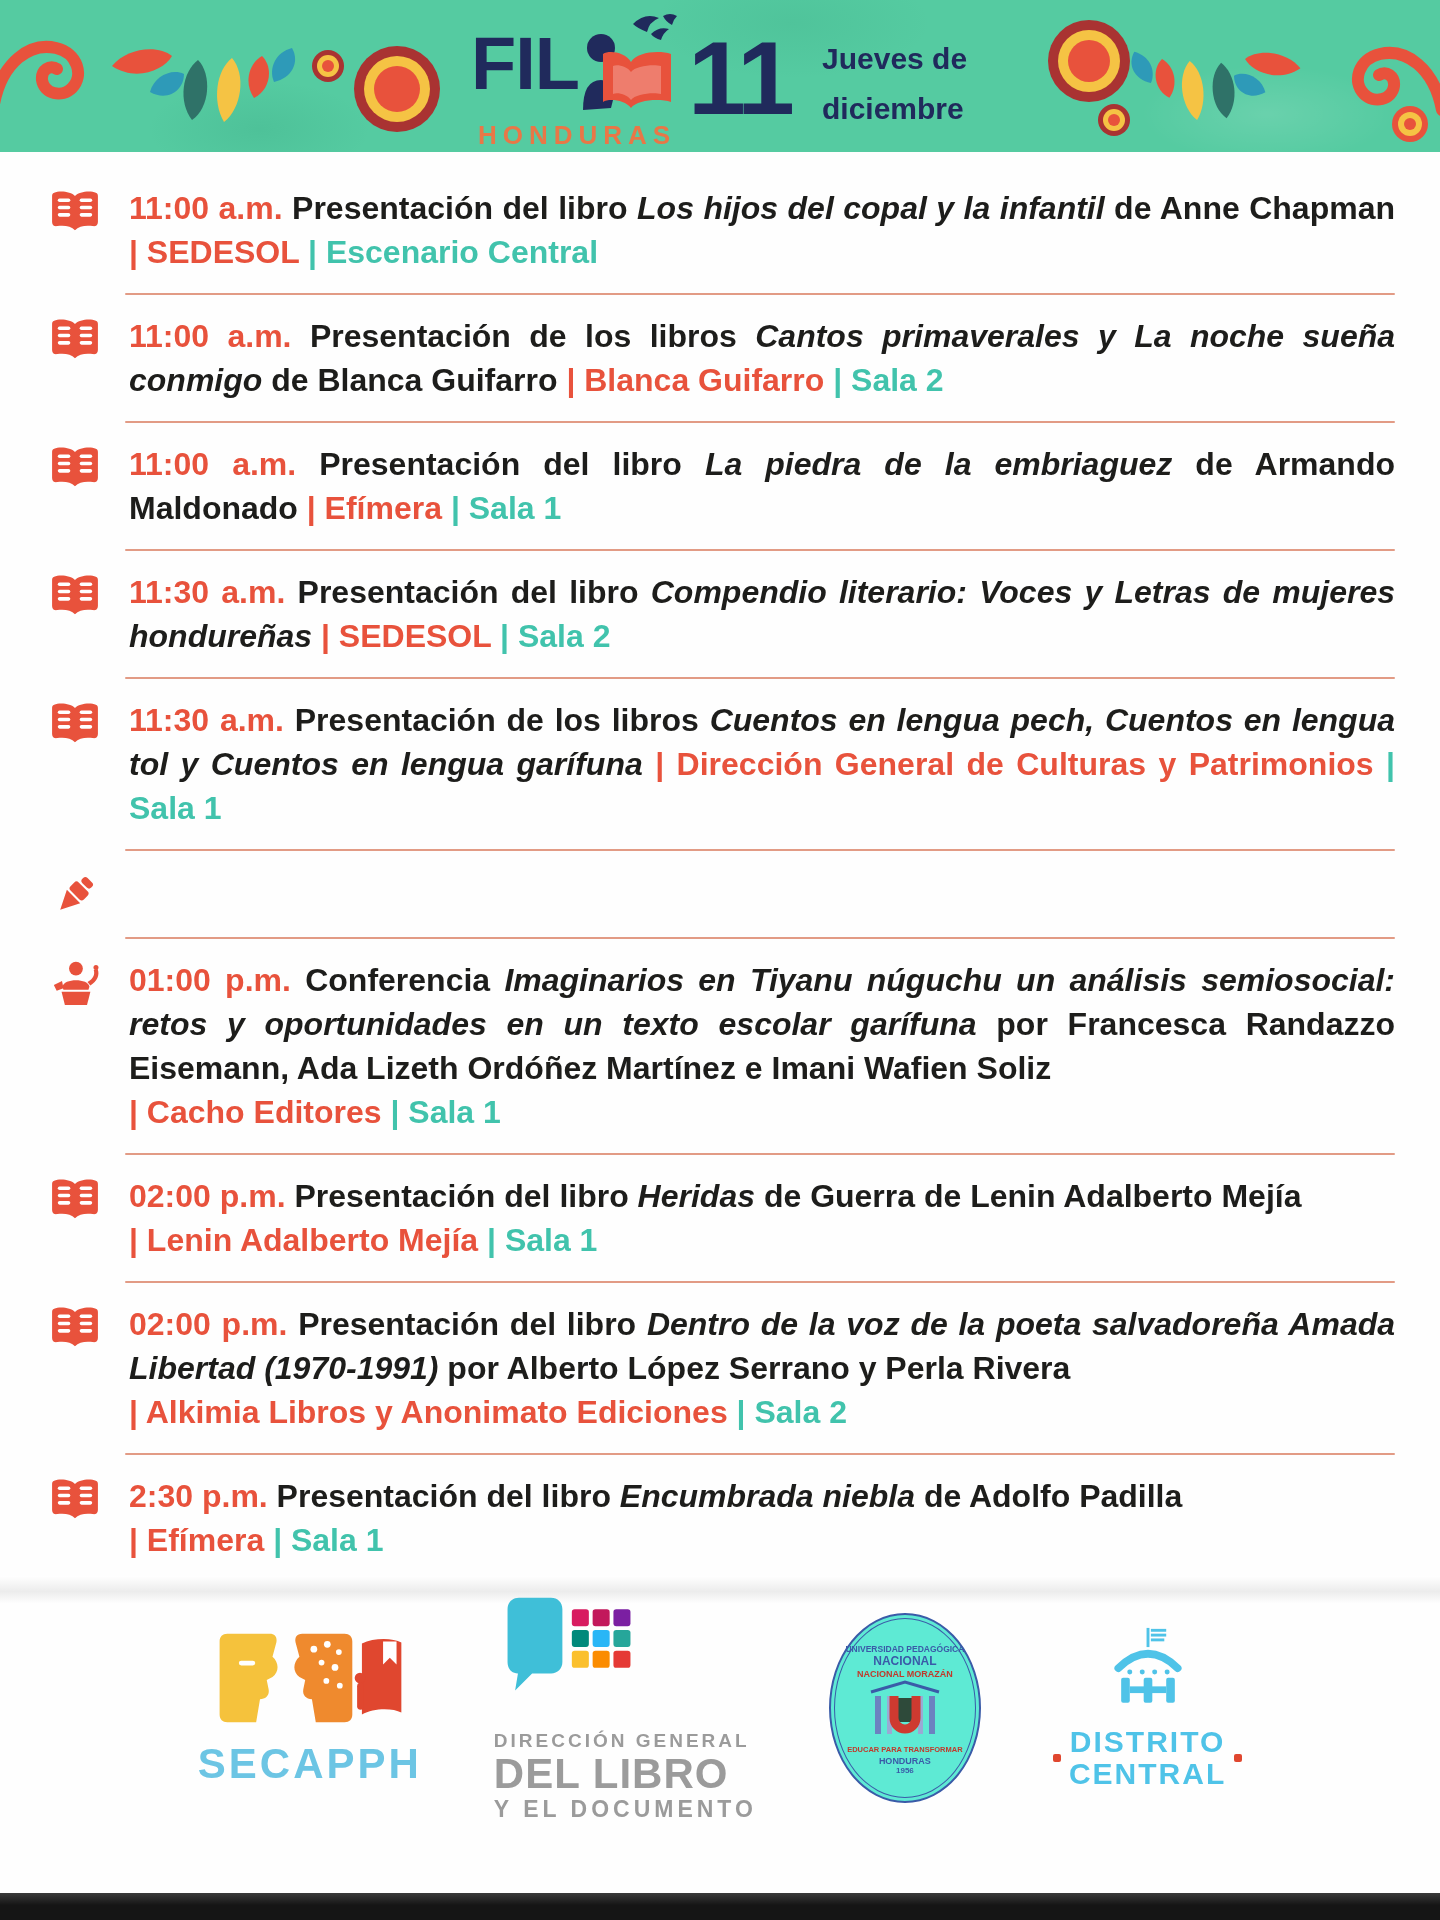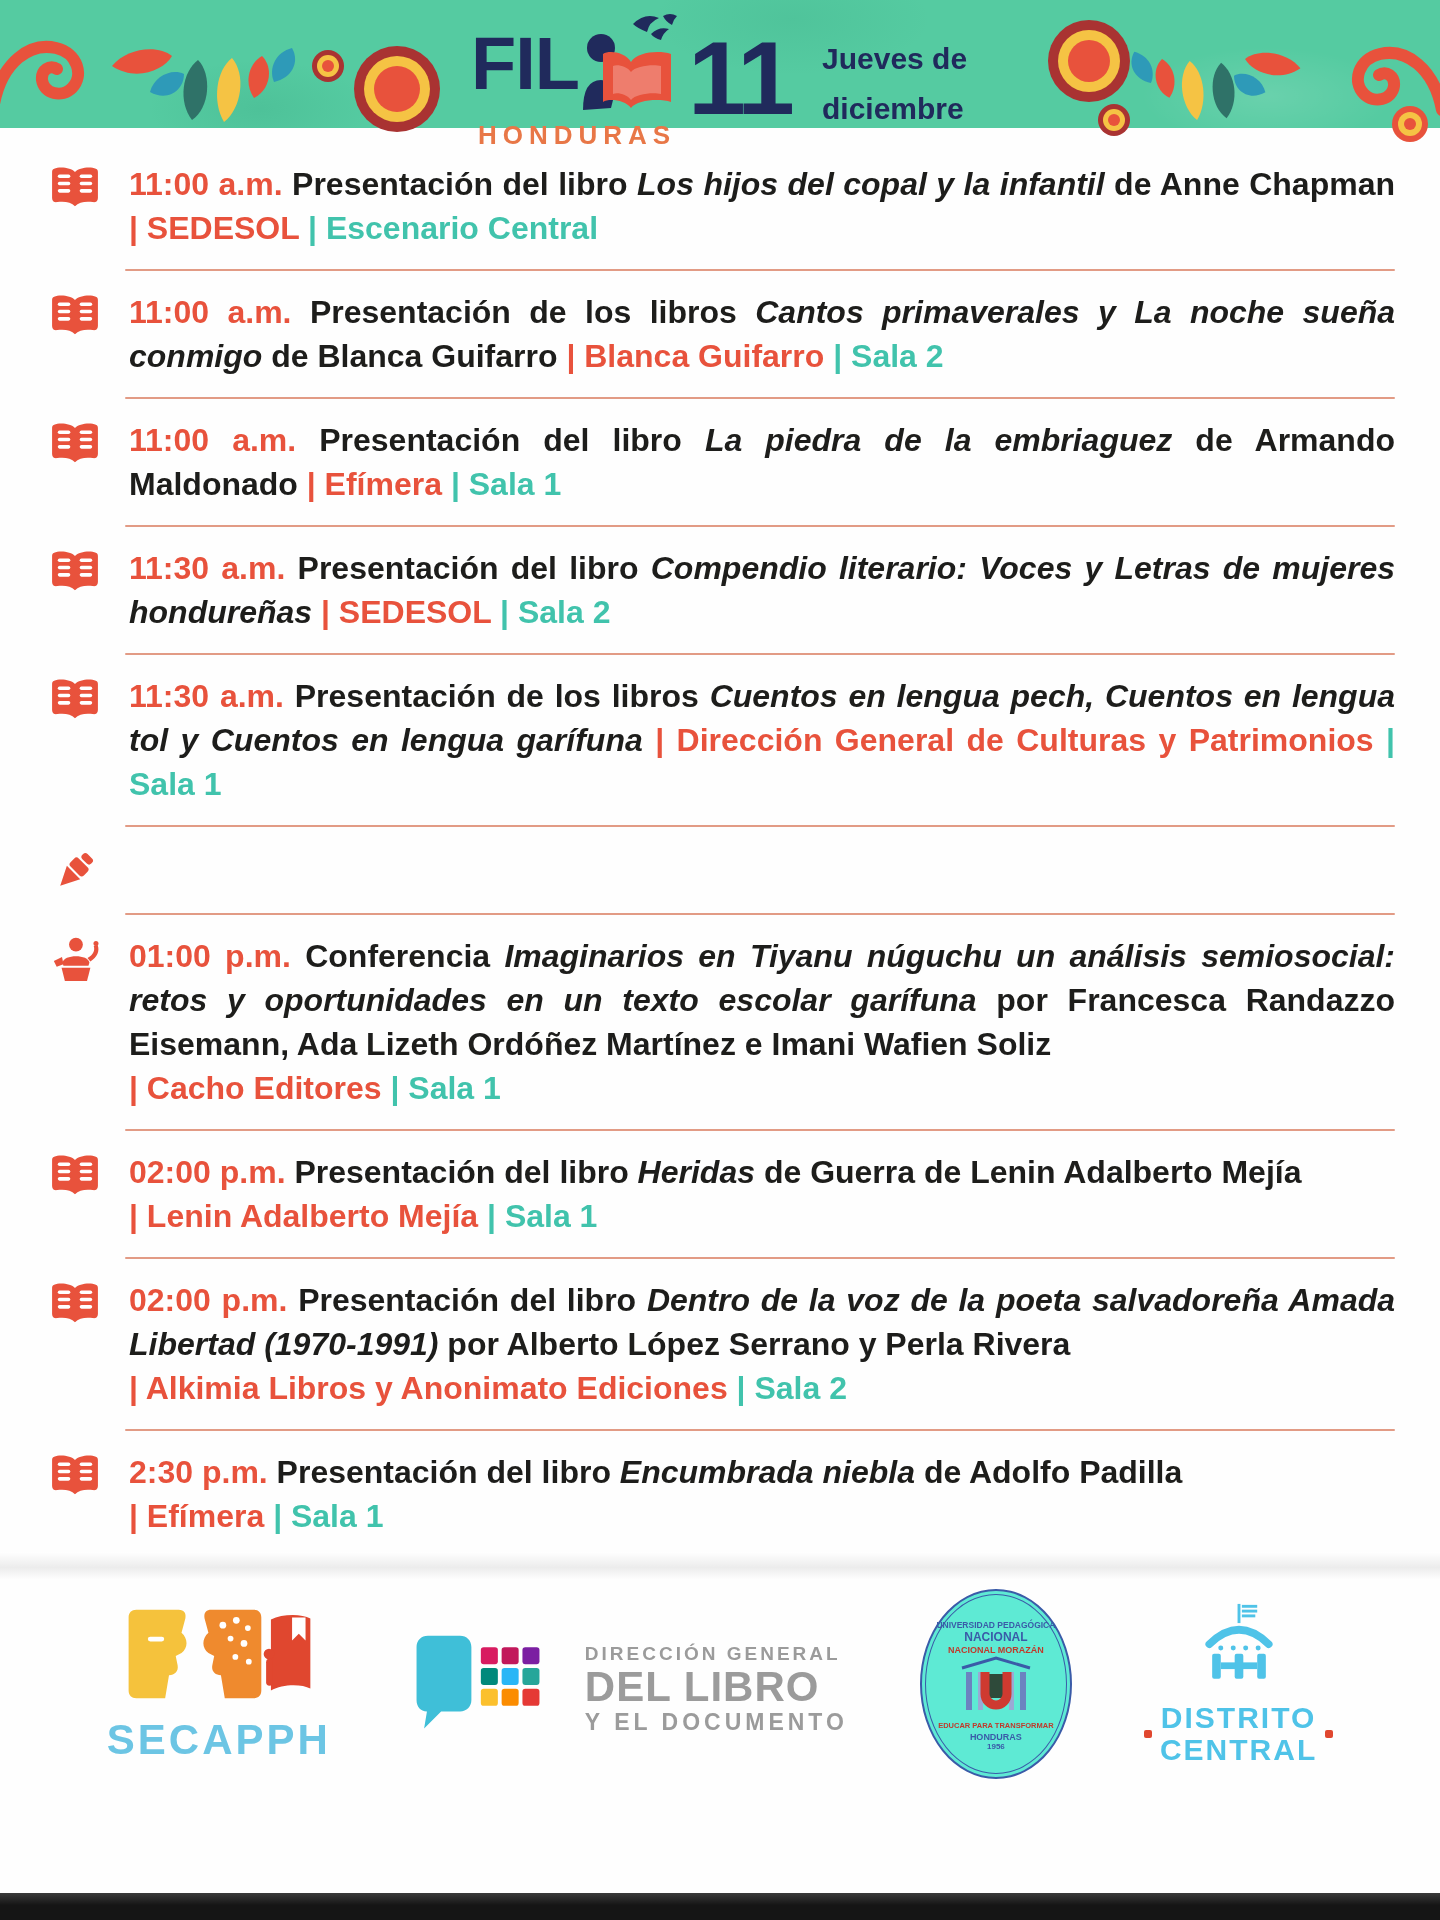--- a/index.html
+++ b/index.html
@@ -1,20 +1,20 @@
 <!DOCTYPE html>
 <html style="--accent: #E8523C; --teal: #41C3AC; --navy: #202A5C; --header_bg: #55CBA1; --honduras_orange: #E87747; --divider: #E29B85; --dark_red: #A93332; --yellow: #F5C344; --blue_drop: #2E9AB8; --dark_teal_drop: #2F7268; --secapph_blue: #6CC5E4; --logo_gray: #9B9B9B; --seal_blue: #3A5BA8; --distrito_blue: #4FC3E8; --bottom_bar: #1F1F1F;"><head>
 <meta charset="utf-8">
 <style>
   html,body{margin:0;padding:0;background:#fff;}
   .page{position:relative;width:1440px;height:1920px;background:#fefefe;overflow:hidden;
         font-family:"Liberation Sans","DejaVu Sans",sans-serif;}
 
   
-  .banner{position:relative;width:100%;height:128px;background:var(--header_bg,#55CBA1);
+  .banner{position:relative;width:100%;height:152px;background:var(--header_bg,#55CBA1);
     background-image:
       radial-gradient(160px 70px at 18% 85%, rgba(15,110,80,.10), transparent 70%),
       radial-gradient(200px 80px at 55% 15%, rgba(15,110,80,.08), transparent 70%),
       radial-gradient(180px 70px at 88% 75%, rgba(255,255,255,.12), transparent 70%);}
   .deco{position:absolute;}
   .circle{border-radius:50%;position:absolute;}
   .fil-logo{position:absolute;left:452px;top:14px;width:250px;text-align:center;}
   .fil-row{display:flex;align-items:flex-start;justify-content:center;}
   .fil-text{font-weight:800;font-size:74px;line-height:100px;color:var(--navy,#202A5C);letter-spacing:-1px;}
   .fil-sub{font-weight:800;font-size:26px;letter-spacing:6px;color:var(--honduras_orange,#E87747);margin-top:-2px;}
@@ -38,21 +38,21 @@
   .sg-room{color:var(--teal,#41C3AC);}
   .sg-sp-red{color:var(--accent,#E8523C);}
   .sg-sp-teal{color:var(--teal,#41C3AC);}
   .divider{height:2px;border-radius:2px;background:var(--divider,#E29B85);margin:19px 45px 19px 125px;}
 
   
   .section-fade{height:28px;margin-top:14px;background:linear-gradient(to bottom,#ffffff,#ececec 55%,#ffffff);}
   .footer{display:flex;align-items:center;justify-content:center;gap:72px;height:200px;margin-top:4px;}
   .logo{display:flex;flex-direction:column;align-items:center;}
   .secapph-text{font-size:42px;font-weight:800;letter-spacing:3px;color:var(--secapph_blue,#6CC5E4);margin-top:12px;}
-  .dgld{flex-direction:row;align-items:flex-end;gap:32px;}
+  .dgld{flex-direction:column;align-items:flex-start;gap:32px;}
   .dgld-text{color:var(--logo_gray,#9B9B9B);text-align:left;}
   .dgld-l1{font-size:19px;font-weight:700;letter-spacing:3px;}
   .dgld-l2{font-size:42px;font-weight:800;letter-spacing:1px;line-height:44px;}
   .dgld-l3{font-size:23px;font-weight:700;letter-spacing:4px;}
   .seal{position:relative;width:148px;height:186px;border:2.5px solid var(--seal_blue,#3A5BA8);
         border-radius:50%;background:#5eead4;display:flex;flex-direction:column;align-items:center;
         justify-content:center;text-align:center;}
   .seal::before{content:"";position:absolute;inset:3px;border:1px solid var(--seal_blue,#3A5BA8);border-radius:50%;}
   .seal-t1{font-size:8.5px;font-weight:700;color:var(--seal_blue,#3A5BA8);margin-top:2px;}
   .seal-t2{font-size:12px;font-weight:700;color:var(--seal_blue,#3A5BA8);}

